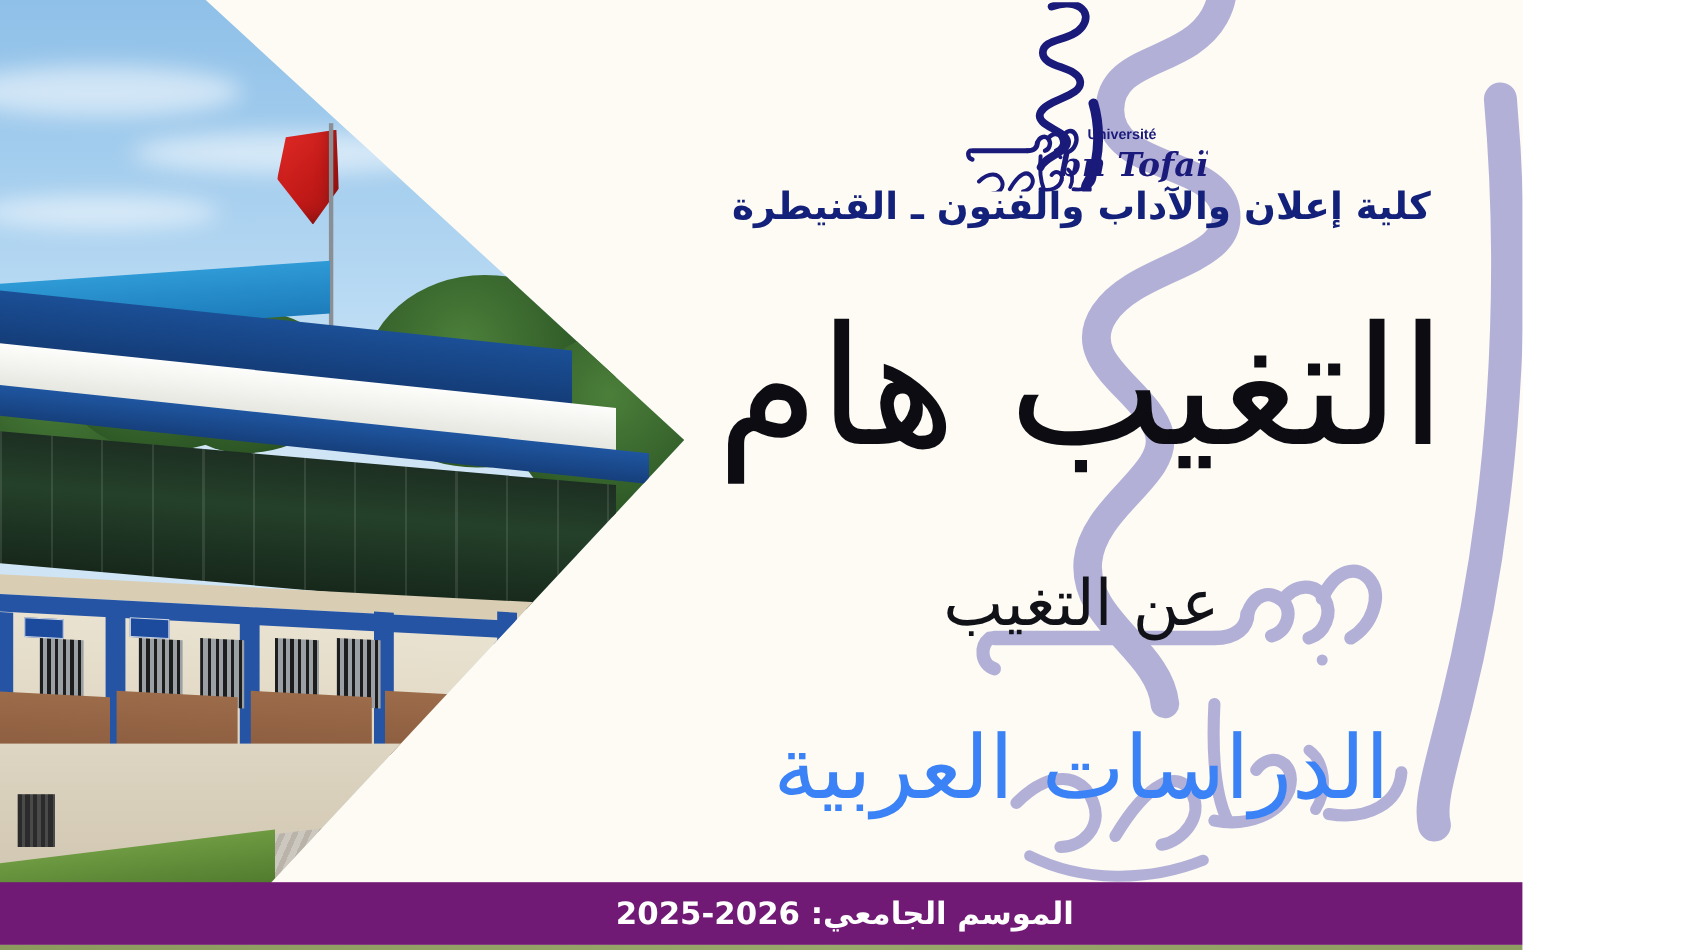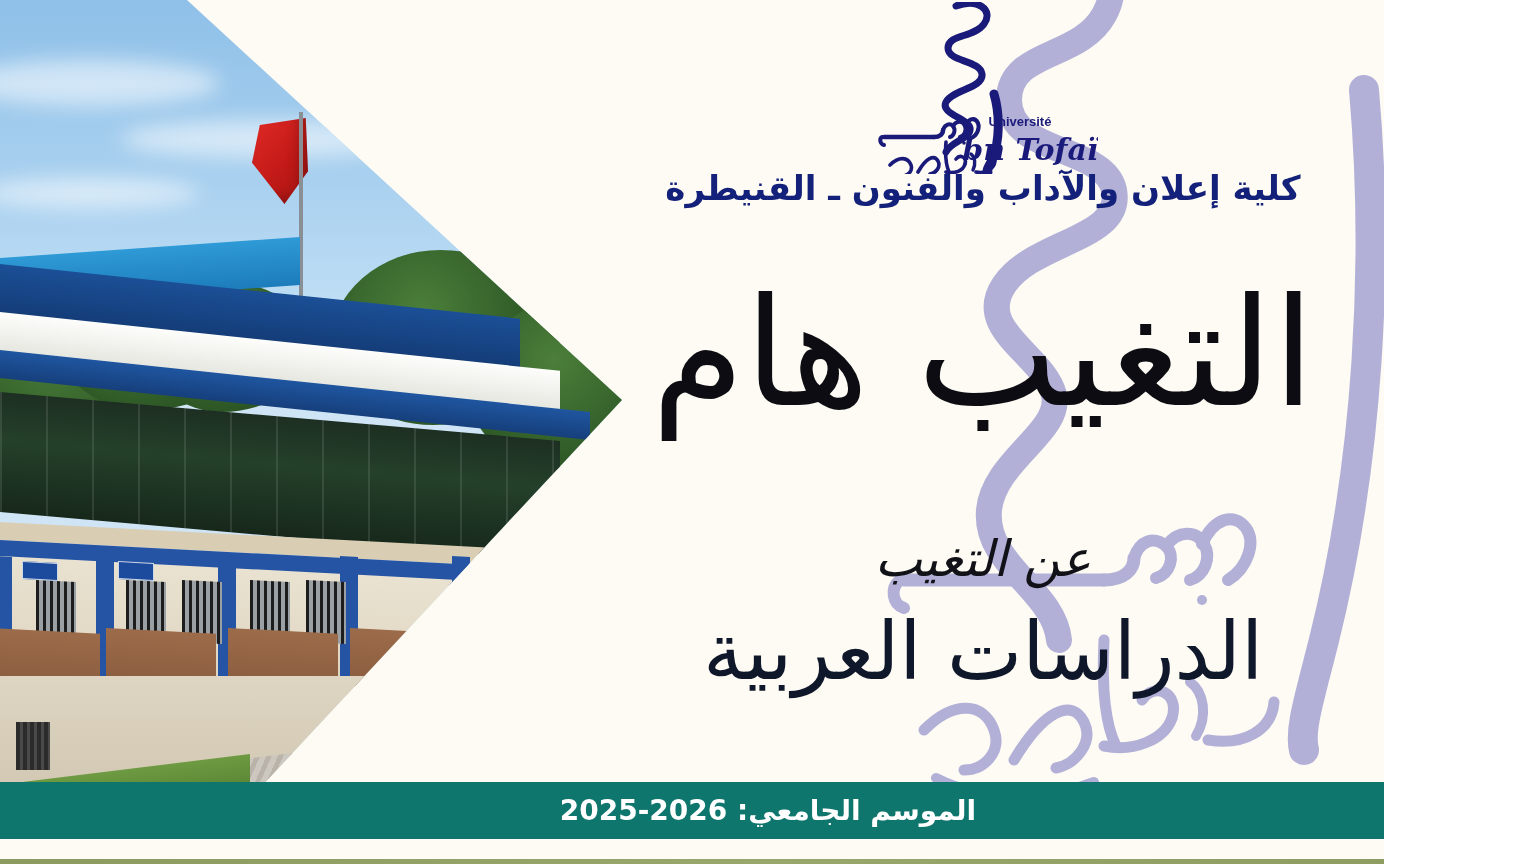--- a/index.html
+++ b/index.html
@@ -248,47 +248,46 @@
     width: 100%;
     font-size: 150px;
     font-weight: 400;
     color: #0c0c12;
     line-height: 1.35;
     letter-spacing: 2px;
   }
 
   .sub-line-1 {
     position: absolute;
-    top: 528px;
+    top: 512px;
     width: 100%;
-    font-size: 50px;
+    font-size: 58px;
     font-weight: 400;
     color: #111118;
     line-height: 1.25;
-    font-style: italic;
   }
 
   .sub-line-2 {
     position: absolute;
-    top: 602px;
+    top: 648px;
     width: 100%;
     font-size: 80px;
     font-weight: 400;
-    color: #0f172a;
+    color: #3b82f6;
     line-height: 1.25;
   }
 
   
   .footer-bar {
     position: absolute;
     left: 0;
-    top: 782px;
+    top: 802px;
     width: 1536px;
     height: 57px;
-    background: #0f766e;
+    background: #701a75;
     display: flex;
     align-items: center;
     justify-content: center;
     direction: rtl;
   }
   .footer-text {
     color: #ffffff;
     font-size: 28px;
     font-weight: 700;
     letter-spacing: 0.3px;

